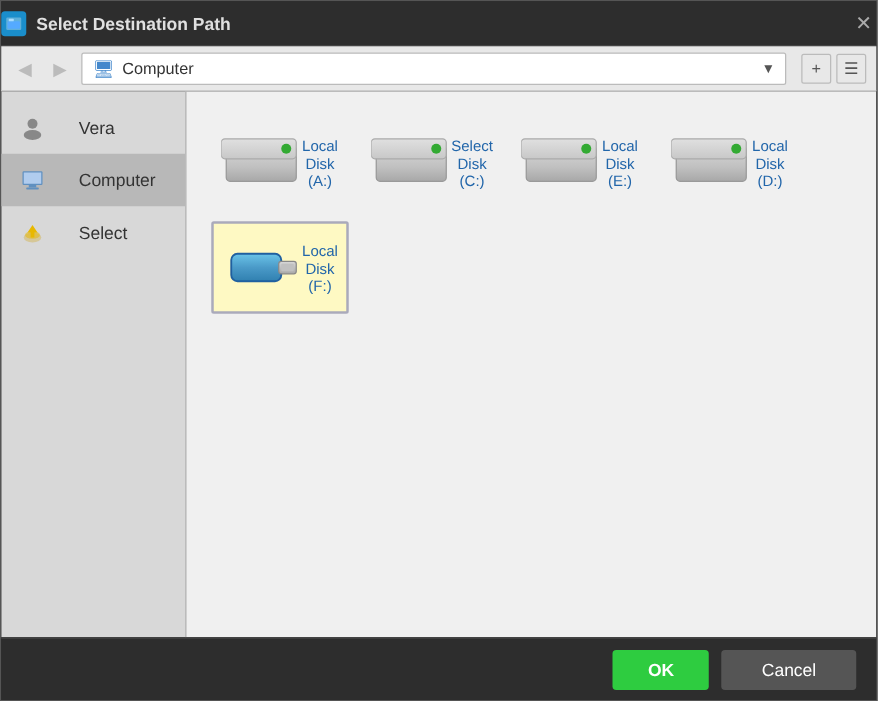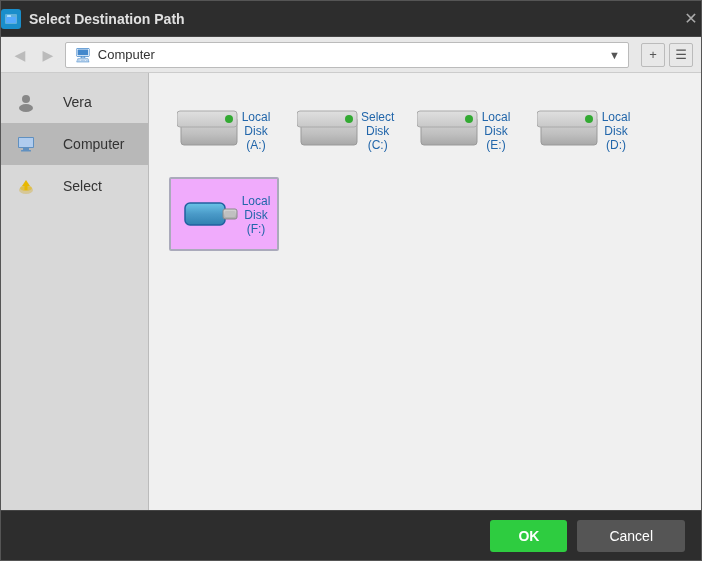--- a/index.html
+++ b/index.html
@@ -126,21 +126,21 @@
     }
 
     .drive-item {
       width: 110px;
       display: flex; align-items: center;
       padding: 10px 6px 8px;
       cursor: pointer;
       border: 2px solid transparent;
       border-radius: 2px;
     }
-    .drive-item.selected { background: #f0abfc; border-color: #aab; justify-content: center; }
+    .drive-item.selected { background: #fef9c3; border-color: #aab; justify-content: center; }
 
     .drive-icon {
       width: 64px; height: 44px; position: relative; margin-bottom: 8px;
     }
 
     .drive-label {
       font-size: 12px; color: #2266aa; text-align: center;
     }
 
     .footer {

